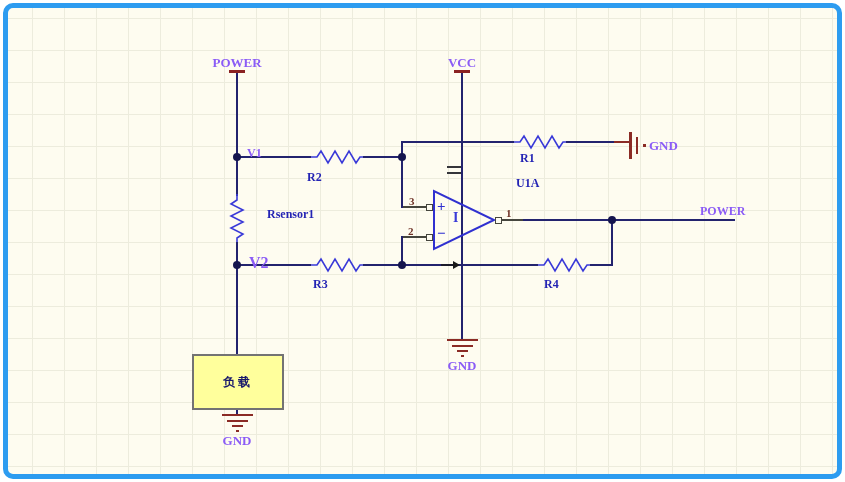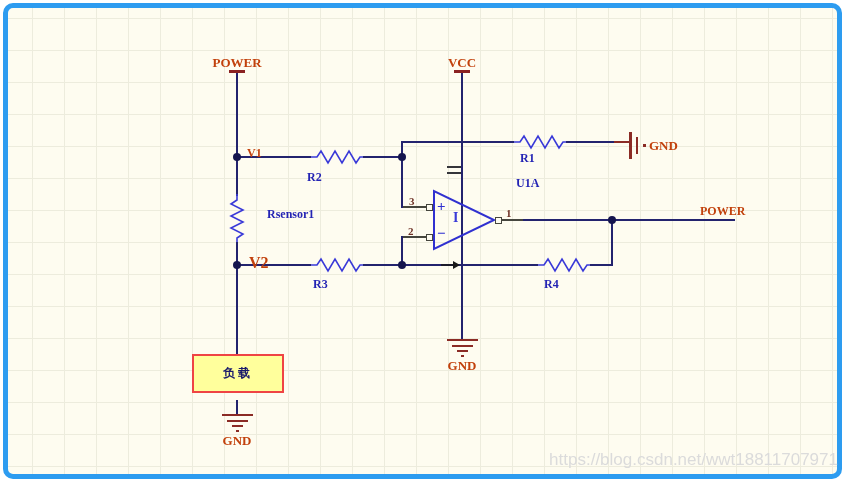--- a/index.html
+++ b/index.html
@@ -10,28 +10,28 @@
          background-image:linear-gradient(to right,#EDECDD 1px,transparent 1px),
                           linear-gradient(to bottom,#EDECDD 1px,transparent 1px);
          background-size:32px 32px;background-position:24px 10px;}
   .layer{position:absolute;inset:0;z-index:2;}
   .wh{position:absolute;height:2px;background:#23236E;}
   .wv{position:absolute;width:2px;background:#23236E;}
   .pinl{position:absolute;height:2px;background:#46463E;}
   .dot{position:absolute;width:8px;height:8px;border-radius:50%;background:#15154E;}
   .clip{position:absolute;width:5px;height:5px;border:1px solid #46463E;}
   .lbl{position:absolute;font-weight:bold;line-height:1;white-space:nowrap;}
-  .red{color:#c2410c;font-size:13px;}
+  .red{color:#8b5cf6;font-size:13px;}
   .blu{color:#2424B4;font-size:12px;}
   .pinnum{color:#6E3226;font-size:11px;}
   .gbar{position:absolute;background:#8B2B25;}
   .pbar{position:absolute;background:#8B2222;}
   .ctr{text-align:center;}
-  .loadbox{position:absolute;left:192px;top:354px;width:92px;height:39px;box-sizing:border-box;
-           background:#FFFF9C;border:2px solid #ef4444;display:flex;align-items:center;justify-content:center;}
+  .loadbox{position:absolute;left:192px;top:354px;width:92px;height:56px;box-sizing:border-box;
+           background:#FFFF9C;border:2px solid #737373;display:flex;align-items:center;justify-content:center;}
   .loadtxt{font-weight:bold;font-size:12px;letter-spacing:3px;color:#19196B;
            font-family:"Liberation Serif",serif;}
   .watermark{position:absolute;left:440px;top:451px;width:398px;text-align:right;line-height:1;
              font-family:"Liberation Sans",sans-serif;font-size:17px;color:#DBDBDB;z-index:3;}
   svg{position:absolute;overflow:visible;}
 </style>
 </head>
 <body>
 
 <div class="screen">
@@ -147,15 +147,14 @@
     <div class="pinl" style="left:447px;top:172px;width:14px;background:#35353A"></div>
     <svg style="left:441px;top:259px" width="20" height="12">
       <line x1="0" y1="6" x2="12" y2="6" stroke="#1A1A1A" stroke-width="1.6"></line>
       <polygon points="12,2 19,6 12,10" fill="#1A1A1A"></polygon>
     </svg>
 
     <div class="loadbox">
       <span class="loadtxt">负载</span>
     </div>
 
-    <div class="watermark">https://blog.csdn.net/wwt18811707971</div>
   </div>
 </div>
 
 </body></html>

